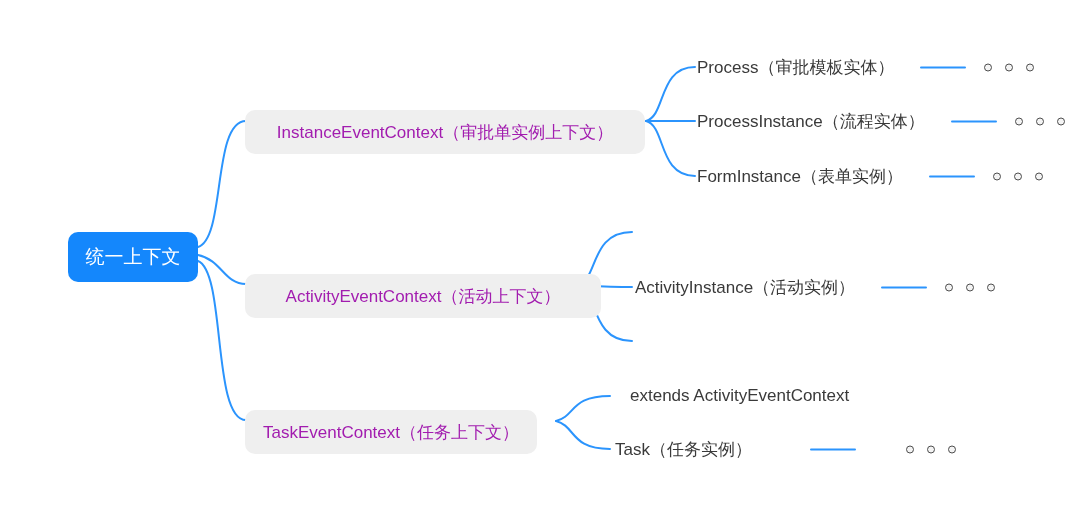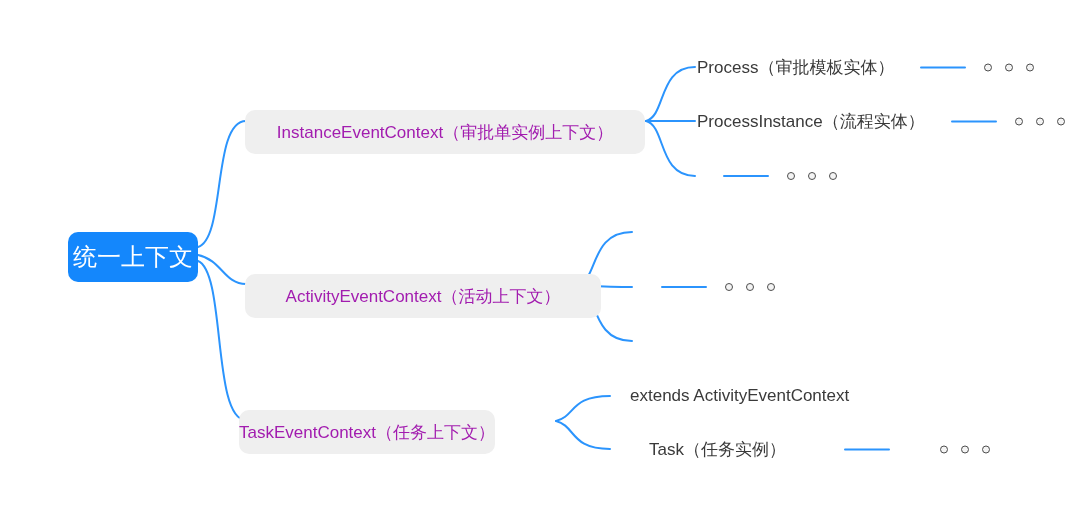--- a/index.html
+++ b/index.html
@@ -5,33 +5,33 @@
   html,body{margin:0;padding:0;background:#ffffff;}
   body{font-family:"Liberation Sans","DejaVu Sans",sans-serif;}
   .canvas{
     position:relative;width:1080px;height:505px;background:#ffffff;overflow:hidden;
   }
   .connector-svg{position:absolute;left:0;top:0;width:1080px;height:505px;pointer-events:none;}
   .node{position:absolute;box-sizing:border-box;white-space:nowrap;}
   .root-node{
     left:68px;top:232px;width:130px;height:50px;
     background:#1487FC;border-radius:10px;
-    color:#ffffff;font-size:24px;
+    color:#ffffff;font-size:19px;
     display:flex;align-items:center;justify-content:center;
     cursor:pointer;
   }
   .branch-node{
     height:44px;background:#EFEFEF;border-radius:10px;
     color:#a21caf;font-size:17px;
     display:flex;align-items:center;justify-content:center;
     padding:0 14px;cursor:pointer;margin-top:11px;
   }
   .branch-1{left:245px;top:99px;width:400px;}
   .branch-2{left:245px;top:263px;width:356px;}
-  .branch-3{left:239px;top:399px;width:256px;}
+  .branch-3{left:245px;top:399px;width:292px;}
   .leaf-row{
     position:absolute;display:flex;align-items:center;
     transform:translateY(-50%);cursor:pointer;
   }
   .leaf-label{color:#3a3a3a;font-size:17px;white-space:nowrap;}
   .more-line{
     width:46px;height:2px;background:#2B94FD;border-radius:2px;
     margin-left:26px;flex:none;
   }
   .more-dots{display:flex;align-items:center;margin-left:18px;flex:none;}
@@ -41,21 +41,21 @@
   }
   .more-dots i + i{margin-left:13px;}
   
   .b1-c1{left:697px;top:67px;}
   .b1-c2{left:697px;top:121px;justify-content:center;}
   .b1-c3{left:697px;top:176px;}
   .b2-c1{left:635px;top:232px;}
   .b2-c2{left:635px;top:287px;}
   .b2-c3{left:635px;top:341px;}
   .b3-c1{left:613px;top:396px;margin-left:17px;}
-  .b3-c2{left:649px;top:449px;gap:32px;}
+  .b3-c2{left:615px;top:449px;gap:32px;}
 </style>
 </head>
 <body>
 
 <div class="canvas">
 
   <svg class="connector-svg" viewBox="0 0 1080 505" fill="none" stroke="#2B94FD" stroke-width="2" stroke-linecap="round">
 
     <path d="M198,247 C226,238 212,121 246,121"></path>
     <path d="M198,255 C222,260 224,284 246,284"></path>
@@ -91,29 +91,31 @@
   <div class="leaf-row b1-c2">
     <span class="leaf-label">ProcessInstance（流程实体）</span>
     <span class="more-line"></span>
     <span class="more-dots" title="。。。">
         <i></i>
         <i></i>
         <i></i>
       </span>
   </div>
   <div class="leaf-row b1-c3">
+    <span class="leaf-label">FormInstance（表单实例）</span>
     <span class="more-line"></span>
     <span class="more-dots" title="。。。">
         <i></i>
         <i></i>
         <i></i>
       </span>
   </div>
 
   <div class="leaf-row b2-c2">
+    <span class="leaf-label">ActivityInstance（活动实例）</span>
     <span class="more-line"></span>
     <span class="more-dots" title="。。。">
         <i></i>
         <i></i>
         <i></i>
       </span>
   </div>
 
   <div class="leaf-row b3-c1">
     <span class="leaf-label">extends ActivityEventContext</span>

